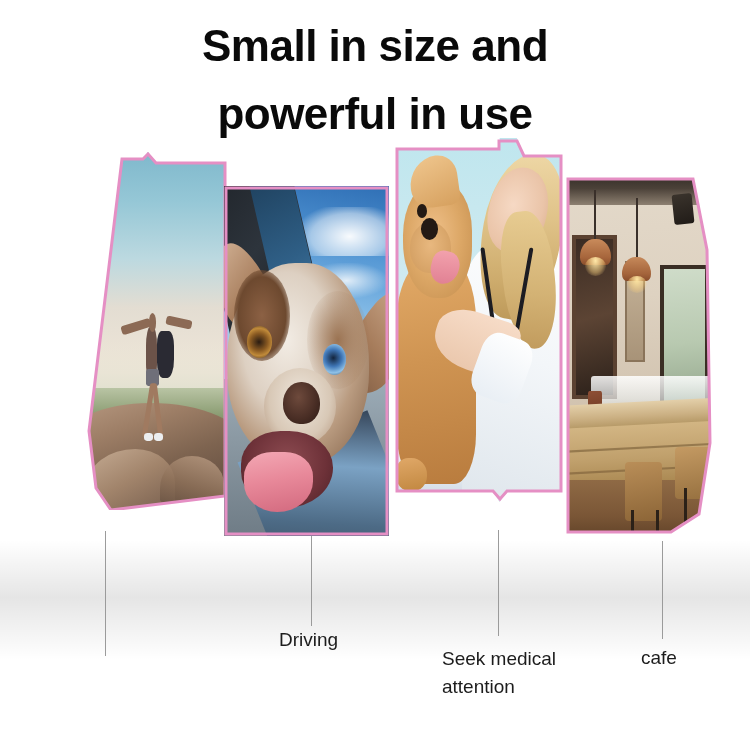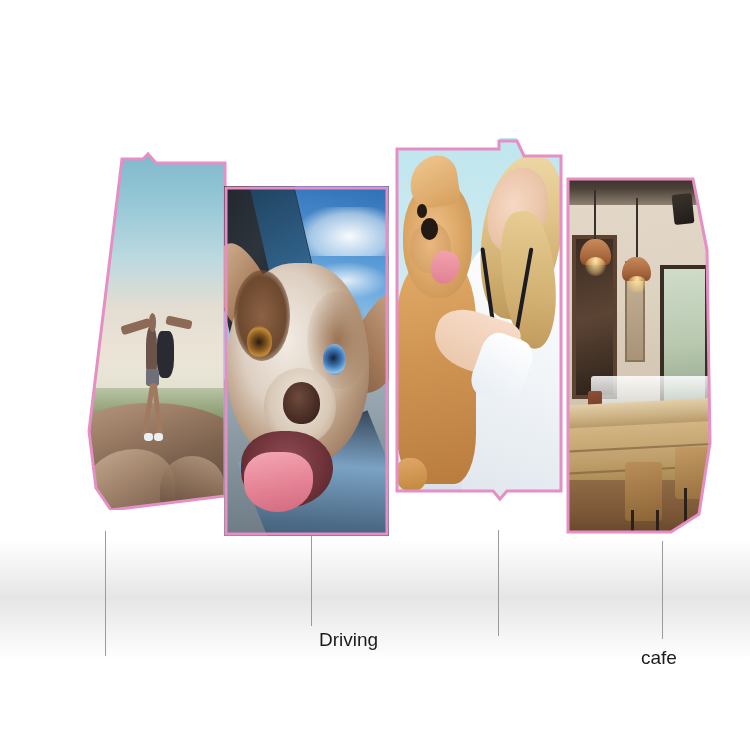--- a/index.html
+++ b/index.html
@@ -449,20 +449,22 @@
     line-height: 1.45;
     color: #1c1c1c;
     white-space: pre-line;
   }
 </style>
 </head>
 <body>
 
 <div id="stage">
 
+  <div class="headline">Small in size and
+powerful in use</div>
 
   <div id="collage">
 
     <div class="panel" id="panel1" style="left:78px; top:152px; width:152px; height:358px;">
       <div class="frame" style="clip-path: polygon(29% 2%, 43% 2%, 46% 0%, 51% 3%, 97% 3%, 97% 96%, 22% 100%, 12% 94%, 7% 78%);">
         <div class="art">
           <div class="lyr p1-sky"></div>
           <div class="lyr p1-haze"></div>
           <div class="lyr p1-forest"></div>
           <div class="lyr p1-rock"></div>
@@ -580,18 +582,20 @@
   </div>
 
   <div class="floor-shade"></div>
 
   <div class="leader" style="left:105px; top:531px; height:125px;"></div>
   <div class="leader" style="left:311px; top:536px; height:90px;"></div>
   <div class="leader" style="left:498px; top:530px; height:106px;"></div>
   <div class="leader" style="left:662px; top:541px; height:98px;"></div>
 
 
-  <div class="caption" style="left:279px; top:626px;margin-left:40px;">Driving</div>
-
+  <div class="caption" style="left:279px; top:626px;">Driving</div>
+
+  <div class="caption" style="left:442px; top:645px;">Seek medical
+attention</div>
 
   <div class="caption" style="left:641px; top:644px;">cafe</div>
 
 </div>
 
 </body></html>

